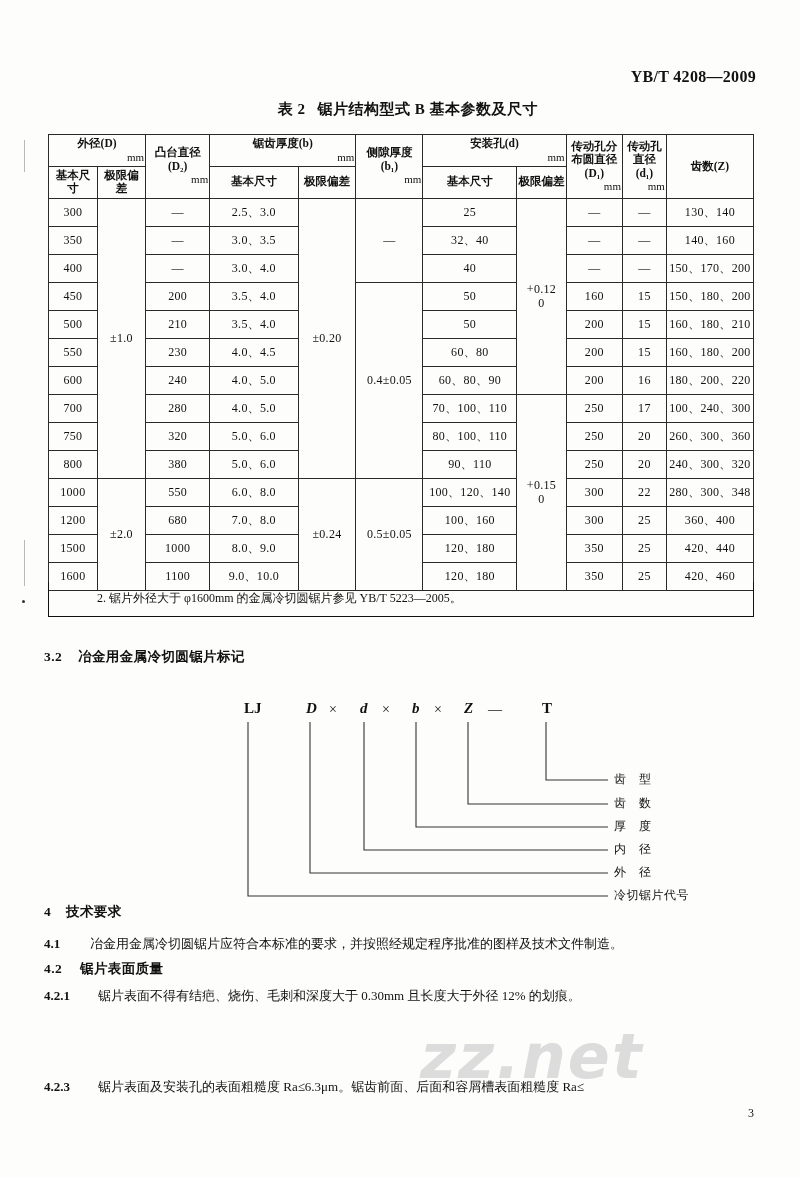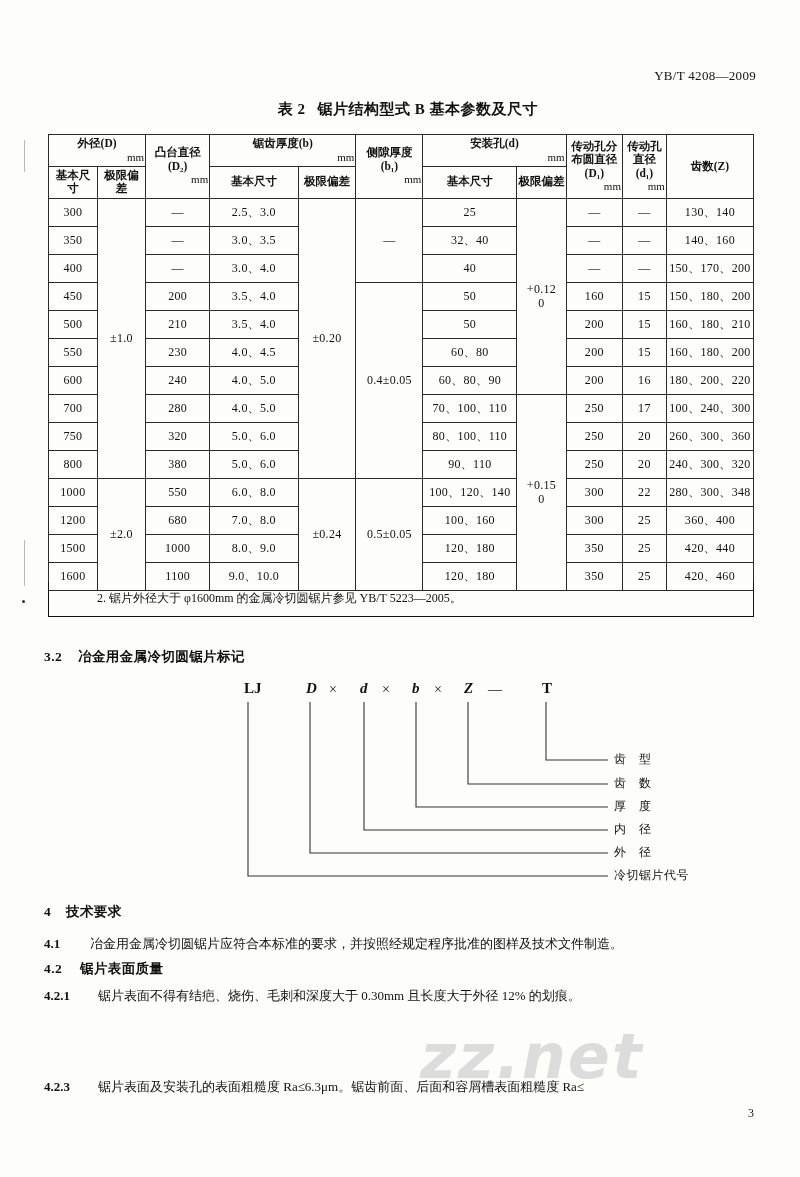--- a/index.html
+++ b/index.html
@@ -44,22 +44,22 @@
     white-space: nowrap;
     font-style: italic;
   }
 
   
   .doc-header {
     position: absolute;
     right: 44px;
     top: 68px;
     font-family: "Liberation Serif", serif;
-    font-size: 13px;
-    font-weight: normal;
+    font-size: 16px;
+    font-weight: bold;
     letter-spacing: .3px;
   }
 
   .table-title {
     position: absolute;
     left: 16px;
     right: 0;
     top: 100px;
     text-align: center;
     font-size: 15px;
@@ -125,21 +125,21 @@
     font-size: 13.5px;
     font-weight: bold;
     letter-spacing: .4px;
   }
   .sec32 { left: 44px; top: 648px; }
   .sec32 .num { display:inline-block; width: 34px; }
 
   .mark-diagram {
     position: absolute;
     left: 48px;
-    top: 680px;
+    top: 700px;
     width: 706px;
     height: 212px;
   }
   .mark-diagram svg { display:block; }
   .code-row {
     position: absolute;
     left: 0; top: 0;
     width: 706px;
     height: 26px;
   }

